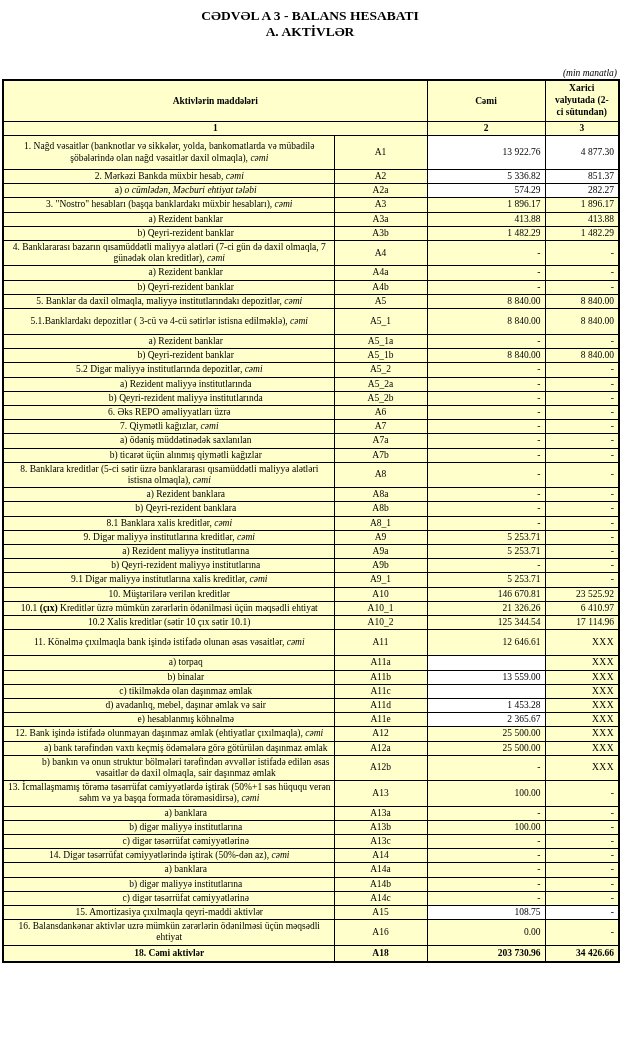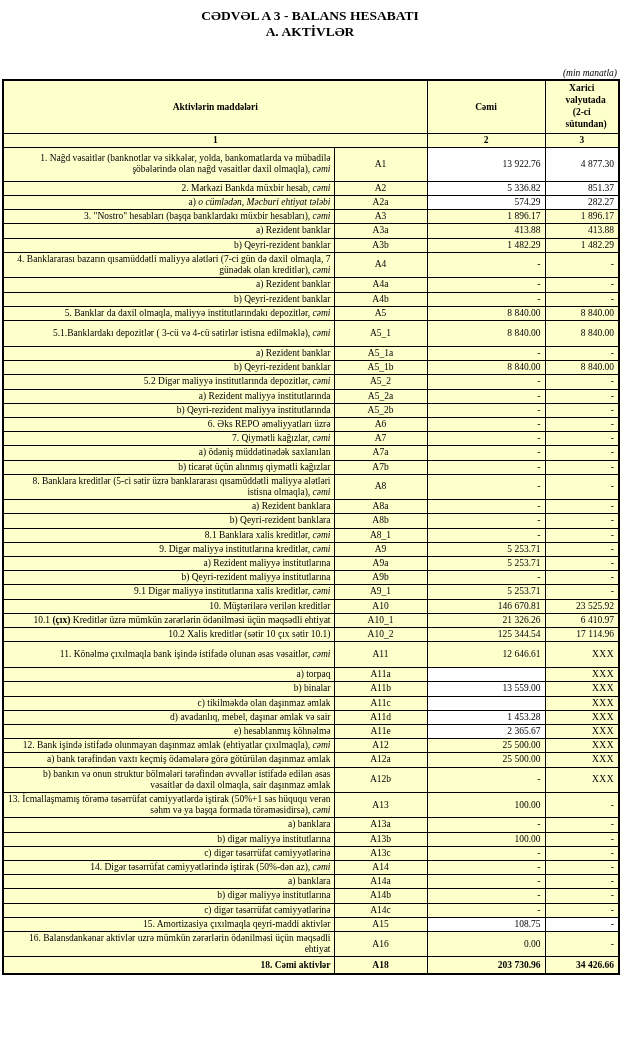--- a/index.html
+++ b/index.html
@@ -17,24 +17,24 @@
     border-collapse:collapse;table-layout:fixed;
     width:616px;margin:0 2px;
     border:2px solid #000;
     font-size:9.5px;line-height:1.18;
   }
   col.c-label{width:331px;}
   col.c-code{width:93px;}
   col.c-total{width:118px;}
   col.c-foreign{width:74px;}
   td,th{border:1px solid #000;background:#FFFFCC;vertical-align:middle;padding:1px 3px;}
-  th{font-weight:bold;text-align:center;padding:2px 20px;}
+  th{font-weight:bold;text-align:center;padding:2px 8px;}
   th.h-foreign{line-height:1.25;}
   tr.numrow th{padding:0 3px;height:13px;}
-  td.lbl{text-align:right;padding-left:4px;}
+  td.lbl{text-align:center;padding-left:4px;}
   td.lbl.ind{padding-left:37px;}
   td.code{text-align:center;}
   td.val{text-align:right;padding-right:4px;}
   td.val.xxx{letter-spacing:0.5px;}
   td.wc{background:#FFFFFF;}
   tr.boldrow td{font-weight:bold;}
   tr.boldrow{height:17px;}
   tr.boldrow td{border-top:1.5px solid #000;}
   span.it{font-style:italic;}
   span.bd{font-weight:bold;}

